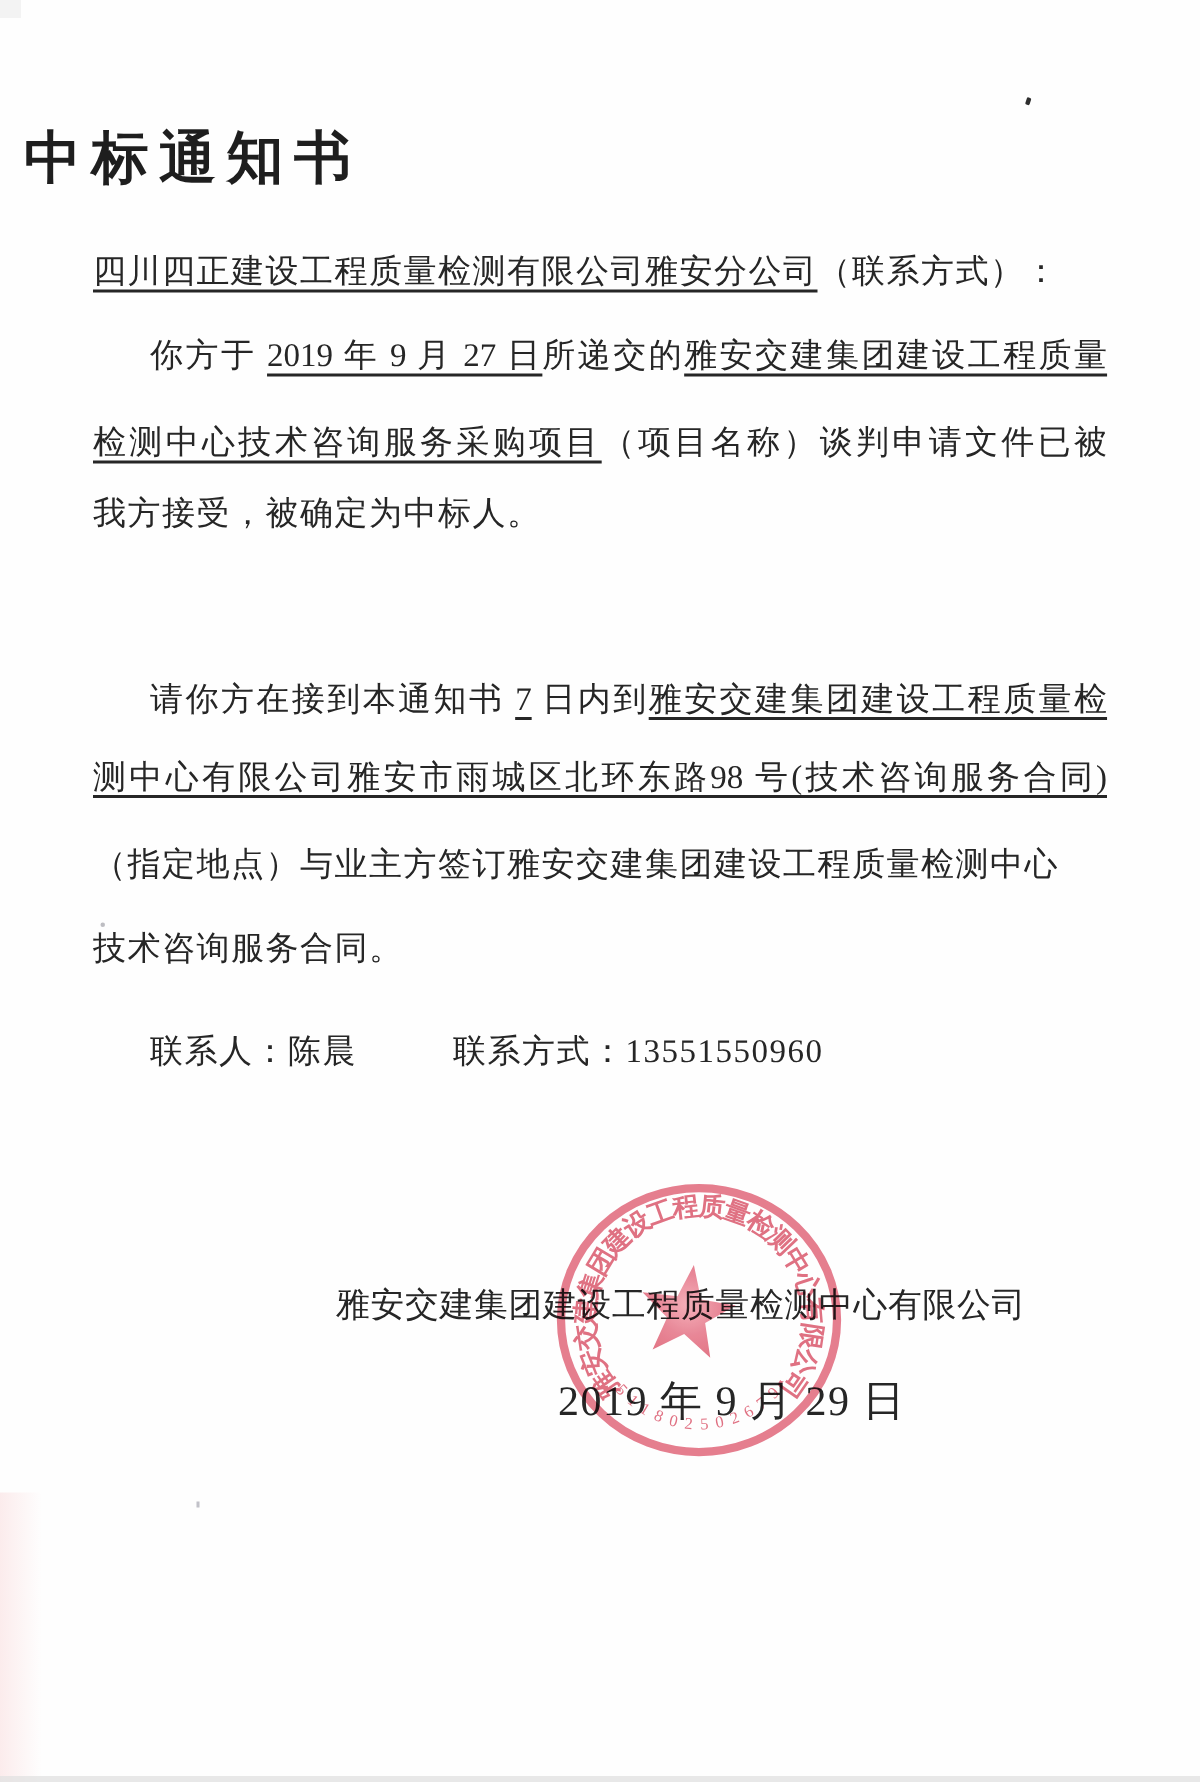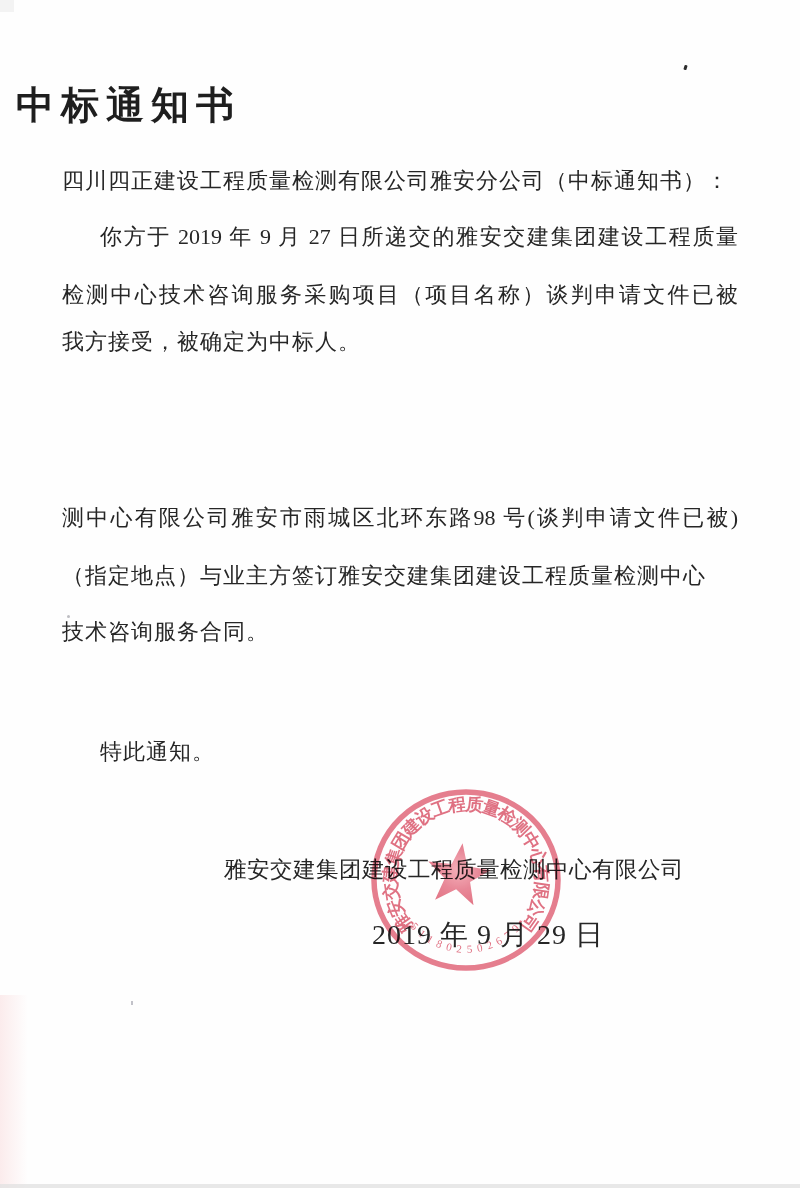--- a/index.html
+++ b/index.html
@@ -24,20 +24,21 @@
     white-space:nowrap;
   }
   .line.just{
     white-space:normal;
     text-align:justify;
     text-align-last:justify;
     letter-spacing:0;
   }
   .line.ind{ text-indent:38px; }
   .u{
+    text-decoration:underline;
     text-underline-offset:5px;
     text-decoration-thickness:1.5px;
   }
   .gap{ display:inline-block; width:64px; }
   .company-line{
     position:absolute;left:224px;top:855px;
     font-size:22.5px;letter-spacing:0.5px;line-height:30px;
   }
   .date-line{
     position:absolute;left:372px;top:920px;
@@ -58,38 +59,39 @@
     background:linear-gradient(to right, rgba(244,188,190,.28), rgba(244,188,190,0));}
   .bottom-edge{position:absolute;left:0;top:1184px;width:800px;height:4px;background:#e2e2e2;opacity:.8;}
 </style>
 </head>
 <body>
 
 <div class="page">
 
   <h1 class="title">中标通知书</h1>
 
-  <div class="line" style="top:166px"><span class="u">四川四正建设工程质量检测有限公司雅安分公司</span><span>（中标通知书）：</span></div>
+  <div class="line" style="top:166px"><span class="u">四川四正建设工程质量检测有限公司雅安分公司</span><span>（联系方式）：</span></div>
 
   <div class="line just ind" style="top:222px"><span>你方于 </span><span class="u">2019 年 9 月 27 日</span><span>所递交的</span><span class="u">雅安交建集团建设工程质量</span></div>
 
   <div class="line just" style="top:280px"><span class="u">检测中心技术咨询服务采购项目</span><span>（项目名称）谈判申请文件已被</span></div>
 
   <div class="line" style="top:327px"><span>我方接受，被确定为中标人。</span></div>
 
 
+  <div class="line just ind" style="top:451px"><span>请你方在接到本通知书 </span><span class="u">7</span><span> 日内到</span><span class="u">雅安交建集团建设工程质量检</span></div>
 
-  <div class="line just" style="top:503px"><span class="u">测中心有限公司雅安市雨城区北环东路98 号(谈判申请文件已被)</span></div>
+  <div class="line just" style="top:503px"><span class="u">测中心有限公司雅安市雨城区北环东路98 号(技术咨询服务合同)</span></div>
 
   <div class="line" style="top:617px"><span>技术咨询服务合同。</span></div>
 
   <div class="line" style="top:561px"><span>（指定地点）与业主方签订雅安交建集团建设工程质量检测中心</span></div>
 
+  <div class="line ind" style="top:686px"><span>联系人：</span><span>陈晨</span><span class="gap"></span><span>联系方式：</span><span>13551550960</span></div>
 
-  <div class="line ind" style="top:737px"><span>特此通知。</span></div>
 
   <div class="company-line">雅安交建集团建设工程质量检测中心有限公司</div>
   <div class="date-line">2019 年 9 月 29 日</div>
 
   <svg class="stamp" viewBox="0 0 220 220">
     <defs>
       <path id="arcText" d="M 58 154.8 A 70 70 0 1 1 162 154.8" fill="none"></path>
       <path id="arcNum" d="M 54.1 154.9 A 73 73 0 0 0 165.9 154.9" fill="none"></path>
       <radialGradient id="starGrad" cx="50%" cy="45%" r="60%">
         <stop offset="0%" stop-color="#f0929f" stop-opacity="0.9"></stop>

